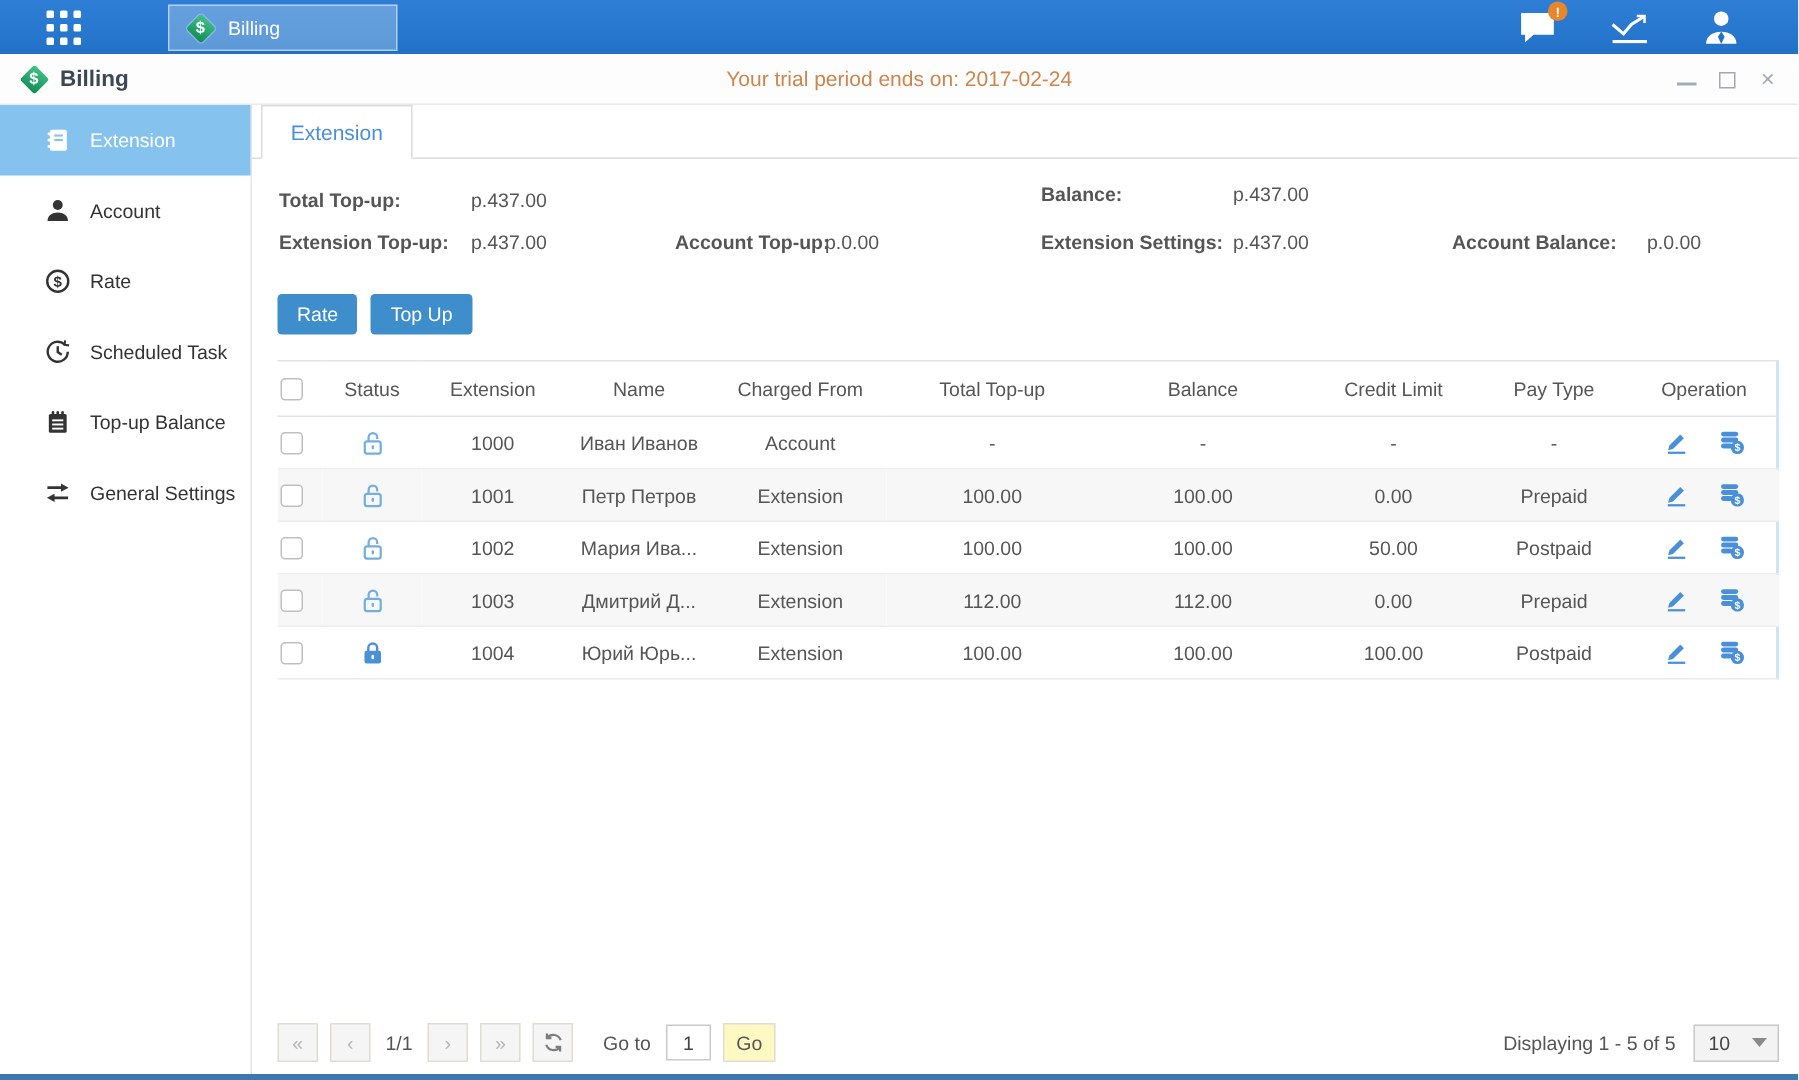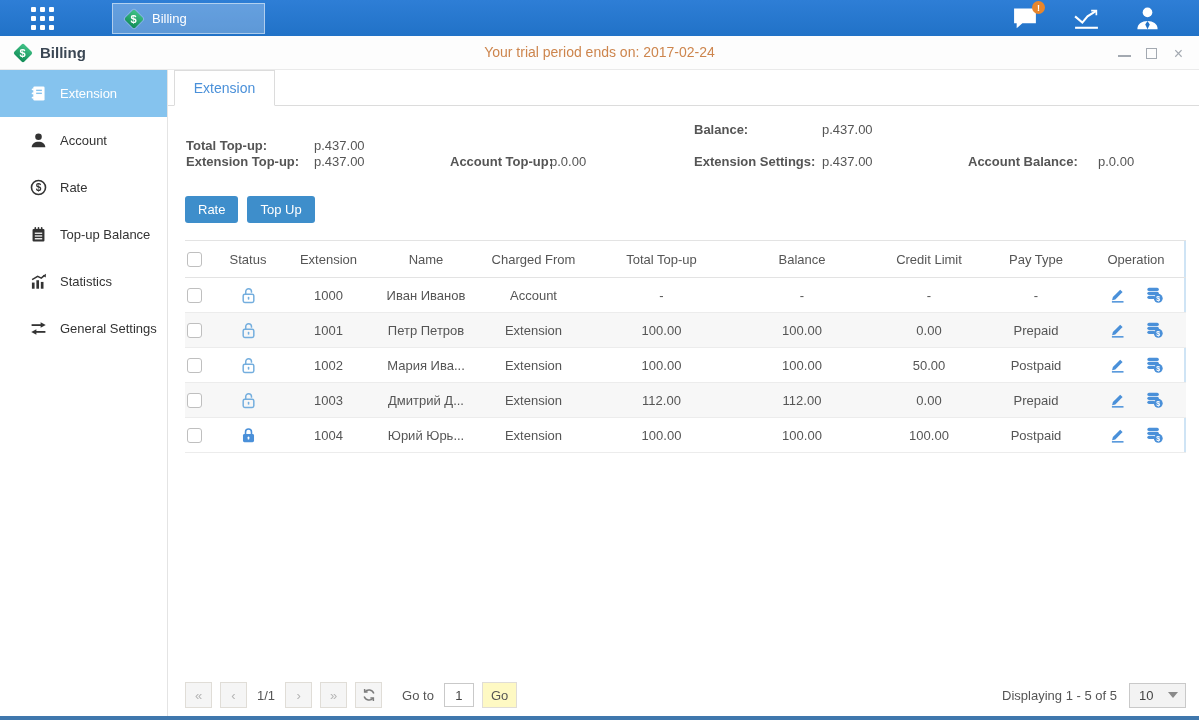--- a/index.html
+++ b/index.html
@@ -57,21 +57,21 @@
   .main { position:absolute; left:168px; top:70px; right:0; bottom:4px; background:#fff; }
   .tabbar { position:relative; height:36px; border-bottom:1px solid #dcdcdc; background:#fff; }
   .tab { position:absolute; left:6px; top:0; width:101px; height:36px; background:#fff;
          border:1px solid #dcdcdc; border-bottom:1px solid #fff; z-index:2;
          display:flex; align-items:center; justify-content:center;
          color:#4a90d9; font-size:14px; cursor:pointer; }
 
   .summary { position:relative; height:82px; }
   .sum-field { position:absolute; font-size:13px; color:#555; white-space:nowrap; }
   .sum-label { display:inline-block; font-weight:bold; }
-  .f0 { top:32px; left:18px; }  .f0 .sum-label { width:128px; }
+  .f0 { top:20px; left:18px; }  .f0 .sum-label { width:128px; }
   .f1 { top:16px; left:526px; } .f1 .sum-label { width:128px; }
   .f2 { top:48px; left:18px; }  .f2 .sum-label { width:128px; }
   .f3 { top:48px; left:282px; } .f3 .sum-label { width:100px; }
   .f4 { top:48px; left:526px; } .f4 .sum-label { width:128px; }
   .f5 { top:48px; left:762px; } .f5 .sum-label { width:130px;margin-left:38px; }
 
   .toolbar { margin:8px 0 0 17px; display:flex; gap:9px; }
   .btn { background:#3e8ecb; color:#fff; border:none; border-radius:3px; height:27px;
          padding:0 13px; font-size:13px; font-family:inherit; cursor:pointer; }
 
@@ -205,43 +205,41 @@
         <span class="side-icon">
           <svg viewBox="0 0 16 16">
             <circle cx="8" cy="8" r="6.6" fill="none" stroke="currentColor" stroke-width="1.5"></circle>
             <text x="8" y="11.4" text-anchor="middle" font-size="9.5" font-weight="bold" fill="currentColor" font-family="inherit">$</text>
           </svg>
         </span>
         <span class="side-label">Rate</span>
       </div>
       <div class="side-item">
         <span class="side-icon">
+          <svg viewBox="0 0 16 16" fill="none" stroke="currentColor" stroke-width="1.5">
+            <path d="M14.3 8 a6.3 6.3 0 1 1-2.1-4.7"></path>
+            <path d="M12.6 0.9 l-.3 2.8 2.8.3" stroke-width="1.3"></path>
+            <path d="M8 4.6 V8.2 l2.5 1.7"></path>
+          </svg>
+        </span>
+        <span class="side-label">Scheduled Task</span>
+      </div>
+      <div class="side-item">
+        <span class="side-icon">
           <svg viewBox="0 0 16 16">
             <rect x="2.4" y="2.8" width="11.2" height="11.8" rx="1" fill="currentColor"></rect>
             <rect class="cut" x="4.5" y="6.2" width="7" height="1.2"></rect>
             <rect class="cut" x="4.5" y="8.8" width="7" height="1.2"></rect>
             <rect class="cut" x="4.5" y="11.4" width="7" height="1.2"></rect>
             <rect x="4.2" y="1" width="1.6" height="3.2" rx=".8" fill="currentColor"></rect>
             <rect x="7.2" y="1" width="1.6" height="3.2" rx=".8" fill="currentColor"></rect>
             <rect x="10.2" y="1" width="1.6" height="3.2" rx=".8" fill="currentColor"></rect>
           </svg>
         </span>
         <span class="side-label">Top-up Balance</span>
-      </div>
-      <div class="side-item">
-        <span class="side-icon">
-          <svg viewBox="0 0 16 16" fill="currentColor">
-            <rect x="1.8" y="9" width="2.5" height="5.8"></rect>
-            <rect x="6" y="6.8" width="2.5" height="8"></rect>
-            <rect x="10.2" y="8.4" width="2.5" height="6.4"></rect>
-            <path d="M2 6.2 L7.2 3.2 10.6 4.8 13.6 2.2" stroke="currentColor" stroke-width="1.4" fill="none"></path>
-            <path d="M15 0.8 L14.8 4.2 12.2 2.6 z"></path>
-          </svg>
-        </span>
-        <span class="side-label">Statistics</span>
       </div>
       <div class="side-item">
         <span class="side-icon">
           <svg viewBox="0 0 16 16">
             <path d="M1.5 4.8 H10.5" stroke="currentColor" stroke-width="1.7"></path>
             <path d="M10 2.2 L14.8 4.8 L10 7.4 z" fill="currentColor"></path>
             <path d="M5.5 11.2 H14.5" stroke="currentColor" stroke-width="1.7"></path>
             <path d="M6 8.6 L1.2 11.2 L6 13.8 z" fill="currentColor"></path>
           </svg>
         </span>

